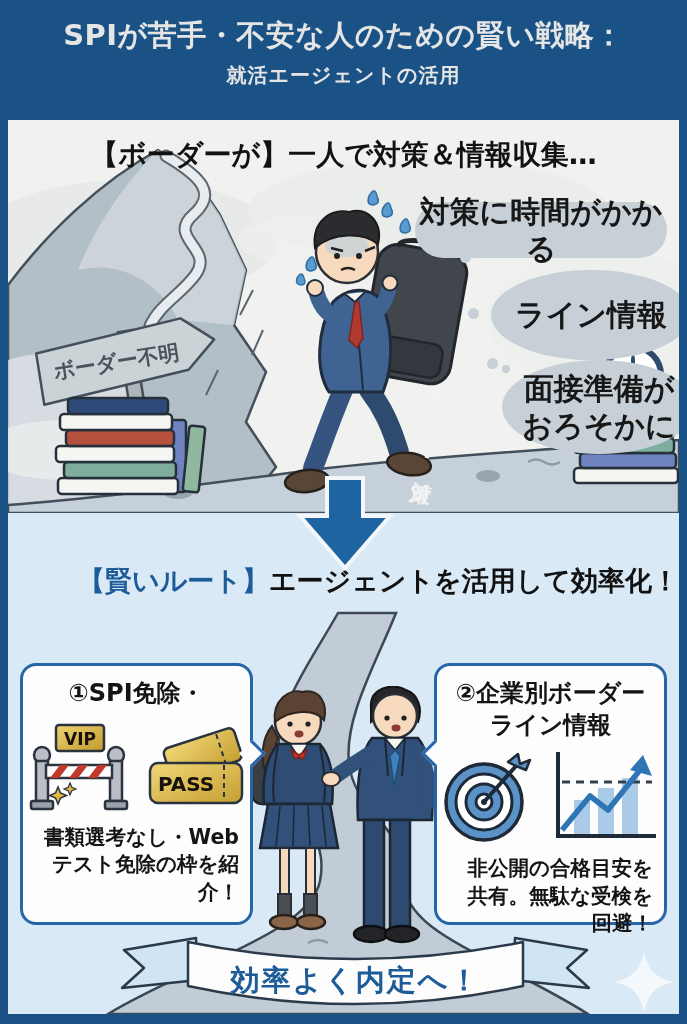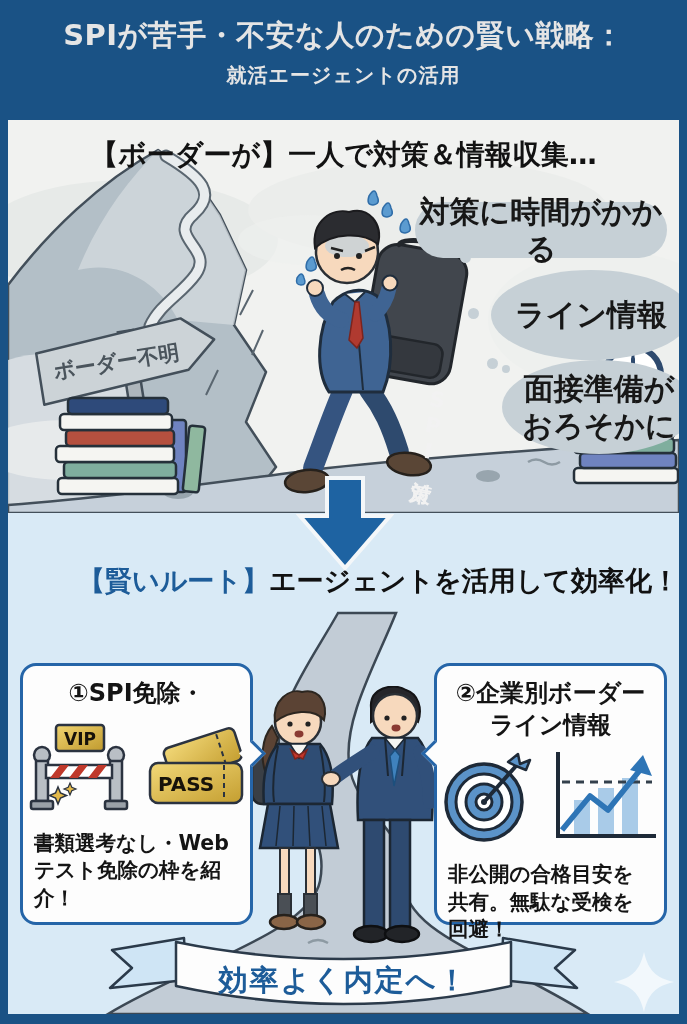--- a/index.html
+++ b/index.html
@@ -42,23 +42,23 @@
     position:absolute;top:150px;width:233px;height:262px;background:#fdfdfd;
     border:3.5px solid #2565a8;border-radius:16px;z-index:3;
   }
   #card1{left:12px;}
   #card2{left:426px;}
   .card .notch{position:absolute;top:78px;width:19px;height:19px;background:#fdfdfd;}
   #card1 .notch{right:-12px;border-right:3.5px solid #2565a8;border-top:3.5px solid #2565a8;transform:rotate(45deg);}
   #card2 .notch{left:-12px;border-left:3.5px solid #2565a8;border-bottom:3.5px solid #2565a8;transform:rotate(45deg);}
   .card .title{margin-top:12px;text-align:center;font-size:24px;font-weight:bold;color:#141414;line-height:1.32;}
   .card .icons{display:flex;justify-content:center;align-items:center;gap:14px;margin-top:10px;height:94px;}
-  .card .caption{margin:16px 11px 0 11px;font-size:20.5px;font-weight:bold;color:#141414;line-height:1.34;text-align:left;}
+  .card .caption{margin:10px 11px 0 11px;font-size:20.5px;font-weight:bold;color:#141414;line-height:1.34;text-align:right;}
   #people-svg{position:absolute;left:230px;top:173px;z-index:2;}
-  #ribbon-wrap{position:absolute;left:96px;top:417px;width:479px;height:92px;z-index:6;}
+  #ribbon-wrap{position:absolute;left:108px;top:417px;width:479px;height:92px;z-index:6;}
   #ribbon-text{position:absolute;left:0;top:31px;width:100%;text-align:center;font-size:29px;font-weight:bold;color:#1d5c99;letter-spacing:2px;}
   #sparkle{position:absolute;left:604px;top:437px;z-index:4;}
 </style>
 </head>
 <body>
 
 <div id="stage">
 
   <div id="hdr">
     <div class="l1">SPIが苦手・不安な人のための賢い戦略：</div>

